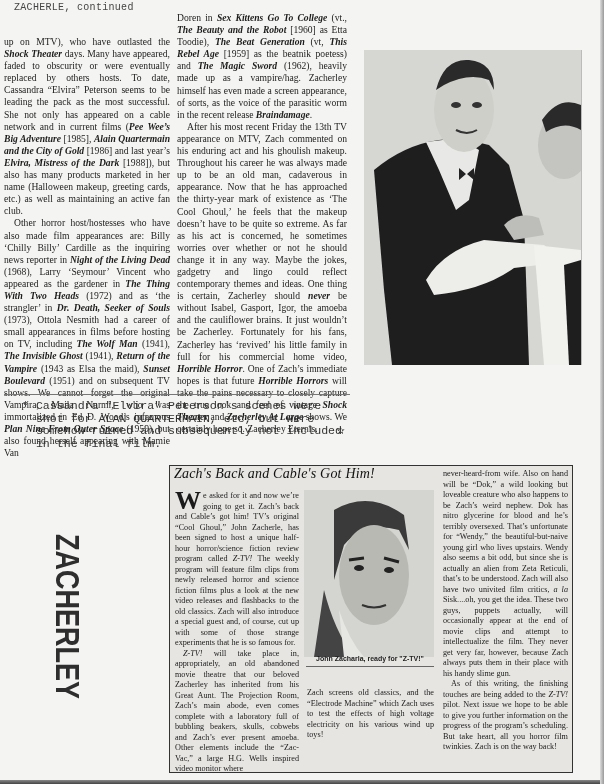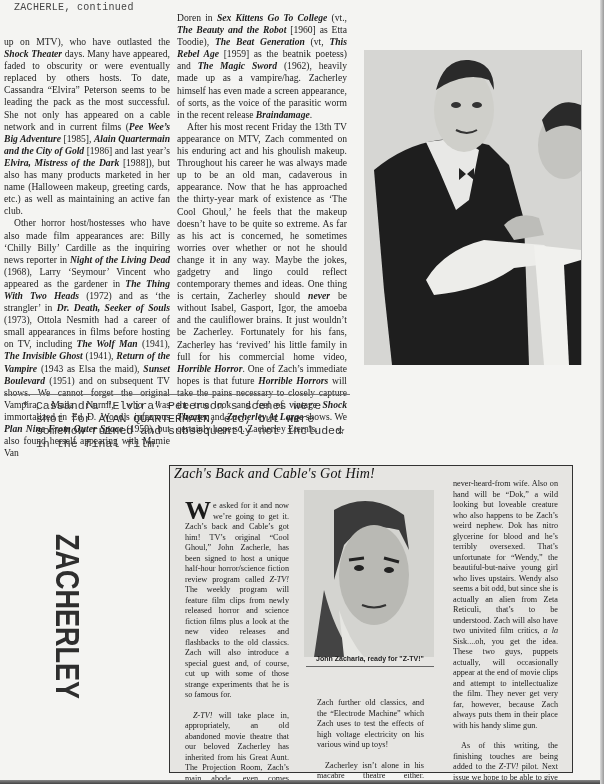--- a/index.html
+++ b/index.html
@@ -37,21 +37,21 @@
   }
   .box {
     left:169px; top:465px; width:402px; height:306px;
     border:1.5px solid #333; background:#e6e5e2;
   }
   .box-title {
     left:174px; top:466px; font-size:14px; font-style:italic; color:#111;
     white-space:nowrap; letter-spacing:0.2px;
   }
   .bcol { font-size:8.2px; line-height:10.5px; text-align:justify; color:#1b1b1b; }
-  .bcol p { margin:10px; }
+  .bcol p { margin:0; }
   .bcol p.ind { text-indent:8px; }
   #bcol1 { left:175px; top:491px; width:124px; }
   #bcol2 { left:307px; top:688px; width:127px; }
   #bcol3 { left:443px; top:469px; width:125px; }
   .dropcap { float:left; font-size:26px; line-height:20px; margin:0 2px 0 0; font-weight:bold; }
   .photo2 {
     left:304px; top:490px; width:130px; height:167px; background:#cfcfcc; overflow:hidden;
   }
   .caption {
     left:306px; top:655px; width:128px; font-family:"Liberation Sans", "DejaVu Sans", sans-serif;
@@ -134,22 +134,21 @@
     <ellipse cx="85" cy="80" rx="5" ry="3" fill="#222"></ellipse>
     <path d="M58 115 Q70 120 82 115" stroke="#333" stroke-width="2" fill="none"></path>
     <path d="M20 100 Q30 140 50 167 L10 167 Z" fill="#444"></path>
     <path d="M35 120 Q45 150 60 167 L40 167 Z" fill="#e6e6e2"></path>
   </svg>
 </div>
 <div class="abs caption">John Zacharla, ready for "Z-TV!"</div>
 <div class="abs caprule"></div>
 
 <div class="abs bcol" id="bcol2">
-  <p>Zach further old classics, and the “Electrode Machine” which Zach uses to test the effects of high voltage electricity on his various wind up toys!</p>
-  <p class="ind">Zacherley isn’t alone in his macabre theatre either. Wherever Zacherley goes, so goes “My Dear,” his famous semi-deceased,</p>
+  <p>Zach screens old classics, and the “Electrode Machine” which Zach uses to test the effects of high voltage electricity on his various wind up toys!</p>
 </div>
 
 <div class="abs bcol" id="bcol3">
   <p>never-heard-from wife. Also on hand will be “Dok,” a wild looking but loveable creature who also happens to be Zach’s weird nephew. Dok has nitro glycerine for blood and he’s terribly oversexed. That’s unfortunate for “Wendy,” the beautiful-but-naive young girl who lives upstairs. Wendy also seems a bit odd, but since she is actually an alien from Zeta Reticuli, that’s to be understood. Zach will also have two univited film critics, <i>a la</i> Sisk....oh, you get the idea. These two guys, puppets actually, will occasionally appear at the end of movie clips and attempt to intellectualize the film. They never get very far, however, because Zach always puts them in their place with his handy slime gun.</p>
   <p class="ind">As of this writing, the finishing touches are being added to the <i>Z-TV!</i> pilot. Next issue we hope to be able to give you further information on the progress of the program’s scheduling. But take heart, all you horror film twinkies. Zach is on the way back!</p>
 </div>
 
 <div class="abs bottom-rule"></div>
 <div class="abs right-edge"></div>
 

